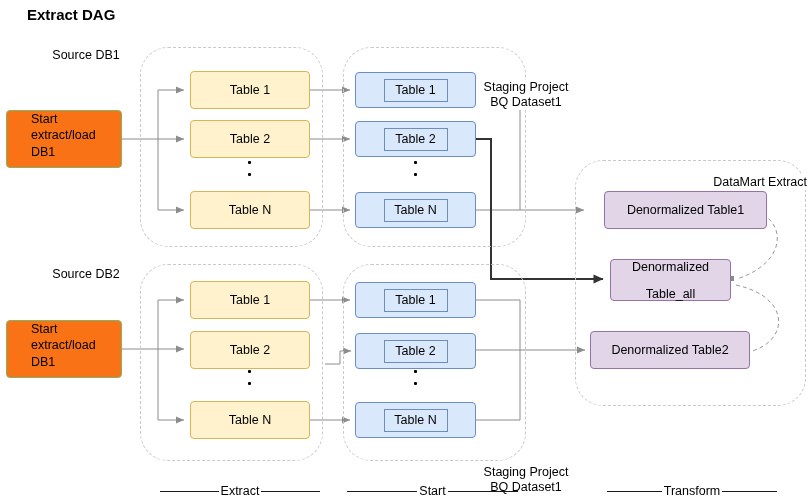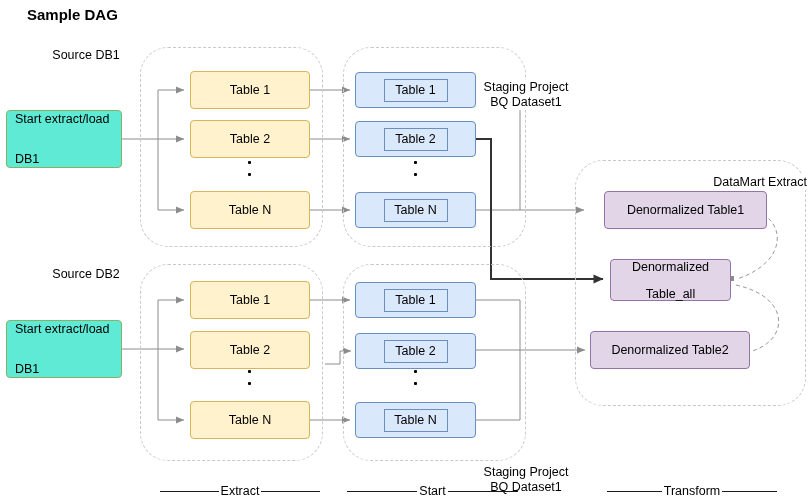--- a/index.html
+++ b/index.html
@@ -5,22 +5,22 @@
   html,body{margin:0;padding:0;background:#fff;}
   #canvas{
     position:relative;width:811px;height:499px;background:#ffffff;
     font-family:"Liberation Sans","DejaVu Sans",sans-serif;color:#000;overflow:hidden;
   }
   .node{
     position:absolute;box-sizing:border-box;border-radius:4px;
     display:flex;align-items:center;justify-content:center;
     font-size:12.5px;line-height:1.3;
   }
-  .start-node{background:#5eead4;border:1px solid #82b366;
-    flex-direction:column;align-items:flex-start;justify-content:space-between;padding-left:8px;}
+  .start-node{background:#f97316;border:1px solid #82b366;
+    flex-direction:column;align-items:flex-start;justify-content:flex-start;padding-left:24px;}
   .yellow-node{background:#fff2cc;border:1px solid #d6b656;}
   .blue-node{background:#dae8fc;border:1px solid #6c8ebf;}
   .blue-inner{box-sizing:border-box;width:64px;height:23px;border:1px solid #6c8ebf;
     display:flex;align-items:center;justify-content:center;font-size:12.5px;}
   .purple-node{background:#e1d5e7;border:1px solid #9673a6;}
   .purple-node.two-line{flex-direction:column;justify-content:center;line-height:16px;gap:11px;}
   .group{
     position:absolute;box-sizing:border-box;border:1px dashed #c9c9c9;border-radius:28px;background:transparent;
   }
   .lbl{position:absolute;font-size:12.5px;line-height:15px;white-space:nowrap;}
@@ -74,21 +74,21 @@
     <path d="M310 420 H350" stroke="#8c8c8c" fill="none" marker-end="url(#arrow-gray)"></path>
 
     <path d="M476 300 H520 V420 M476 420 H520" stroke="#8c8c8c" fill="none"></path>
     <path d="M476 350 H585" stroke="#8c8c8c" fill="none" marker-end="url(#arrow-gray)"></path>
 
     <path d="M750 209 C786 217 791 261 737 279" stroke="#999999" stroke-dasharray="4 3" fill="none"></path>
     <path d="M736 285 C791 297 789 340 752 351" stroke="#999999" stroke-dasharray="4 3" fill="none"></path>
     <rect x="729" y="276" width="5" height="5" fill="#8c8c8c"></rect>
   </svg>
 
-  <div class="title">Sample DAG</div>
+  <div class="title">Extract DAG</div>
 
   <div class="group" style="left:140px;top:47px;width:183px;height:200px;"></div>
   <div class="group" style="left:343px;top:47px;width:183px;height:200px;"></div>
   <div class="group" style="left:140px;top:264px;width:183px;height:197px;"></div>
   <div class="group" style="left:343px;top:264px;width:183px;height:197px;"></div>
   <div class="group" style="left:575px;top:160px;width:231px;height:246px;"></div>
 
   <div class="lbl center" style="left:40px;top:48px;width:92px;">Source DB1</div>
   <div class="lbl center masked" style="left:470px;top:56px;width:110px;">
     <div>Staging Project</div>

